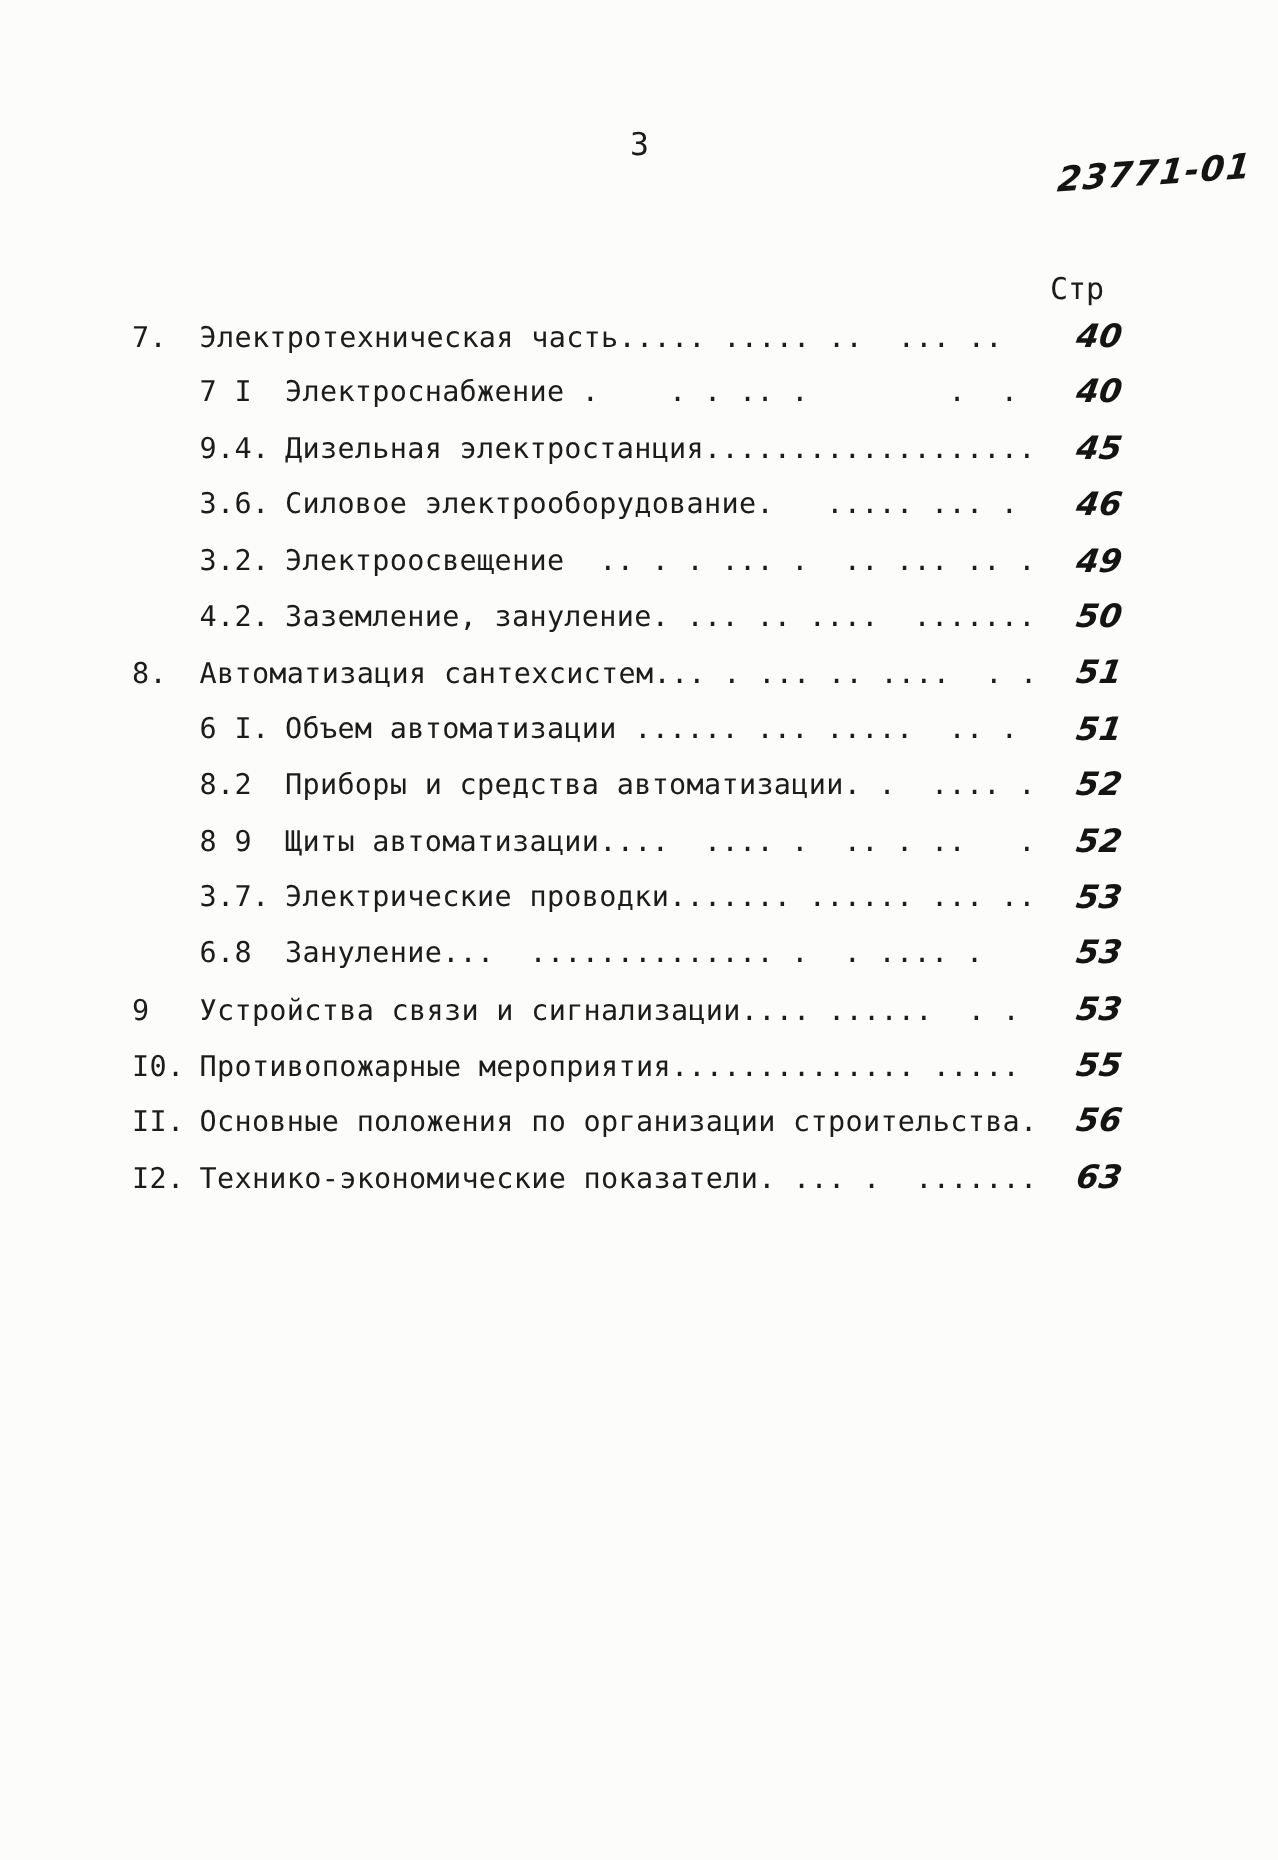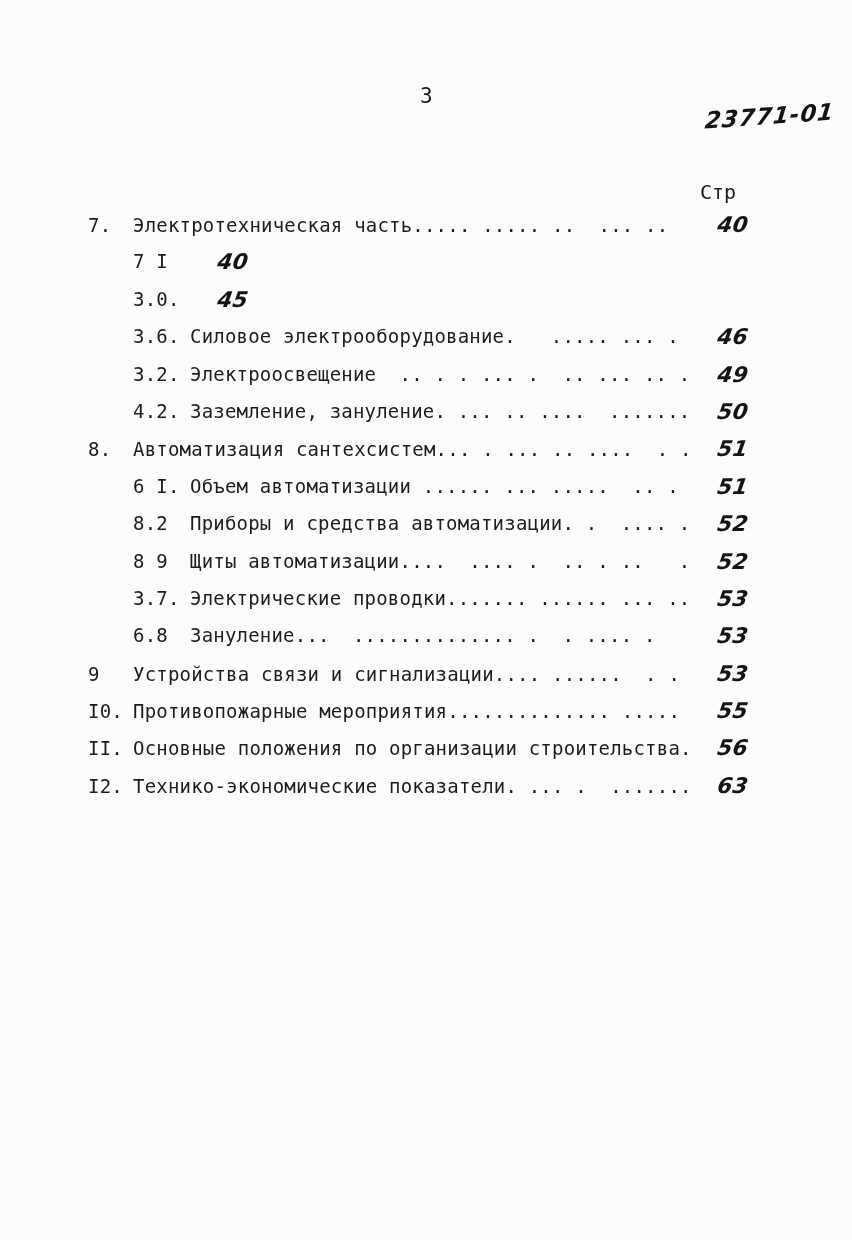--- a/index.html
+++ b/index.html
@@ -93,24 +93,26 @@
   <div class="col-header">Стр</div>
 
   <div class="toc">
       <div class="toc-row level-0">
       <span class="num">7.</span>
       <span class="title">Электротехническая часть..... ..... ..  ... ..  .</span>
       <span class="pg">40</span>
     </div>
       <div class="toc-row level-1">
       <span class="num">7 I</span>
+      <span class="title">Электроснабжение .    . . .. .        .  .</span>
       <span class="pg">40</span>
     </div>
       <div class="toc-row level-1">
-      <span class="num">3.0.</span>
+      <span class="num">9.4.</span>
+      <span class="title">Дизельная электростанция...................</span>
       <span class="pg">45</span>
     </div>
       <div class="toc-row level-1">
       <span class="num">3.6.</span>
       <span class="title">Силовое электрооборудование.   ..... ... . ..</span>
       <span class="pg">46</span>
     </div>
       <div class="toc-row level-1">
       <span class="num">3.2.</span>
       <span class="title">Электроосвещение  .. . . ... .  .. ... .. ...</span>

